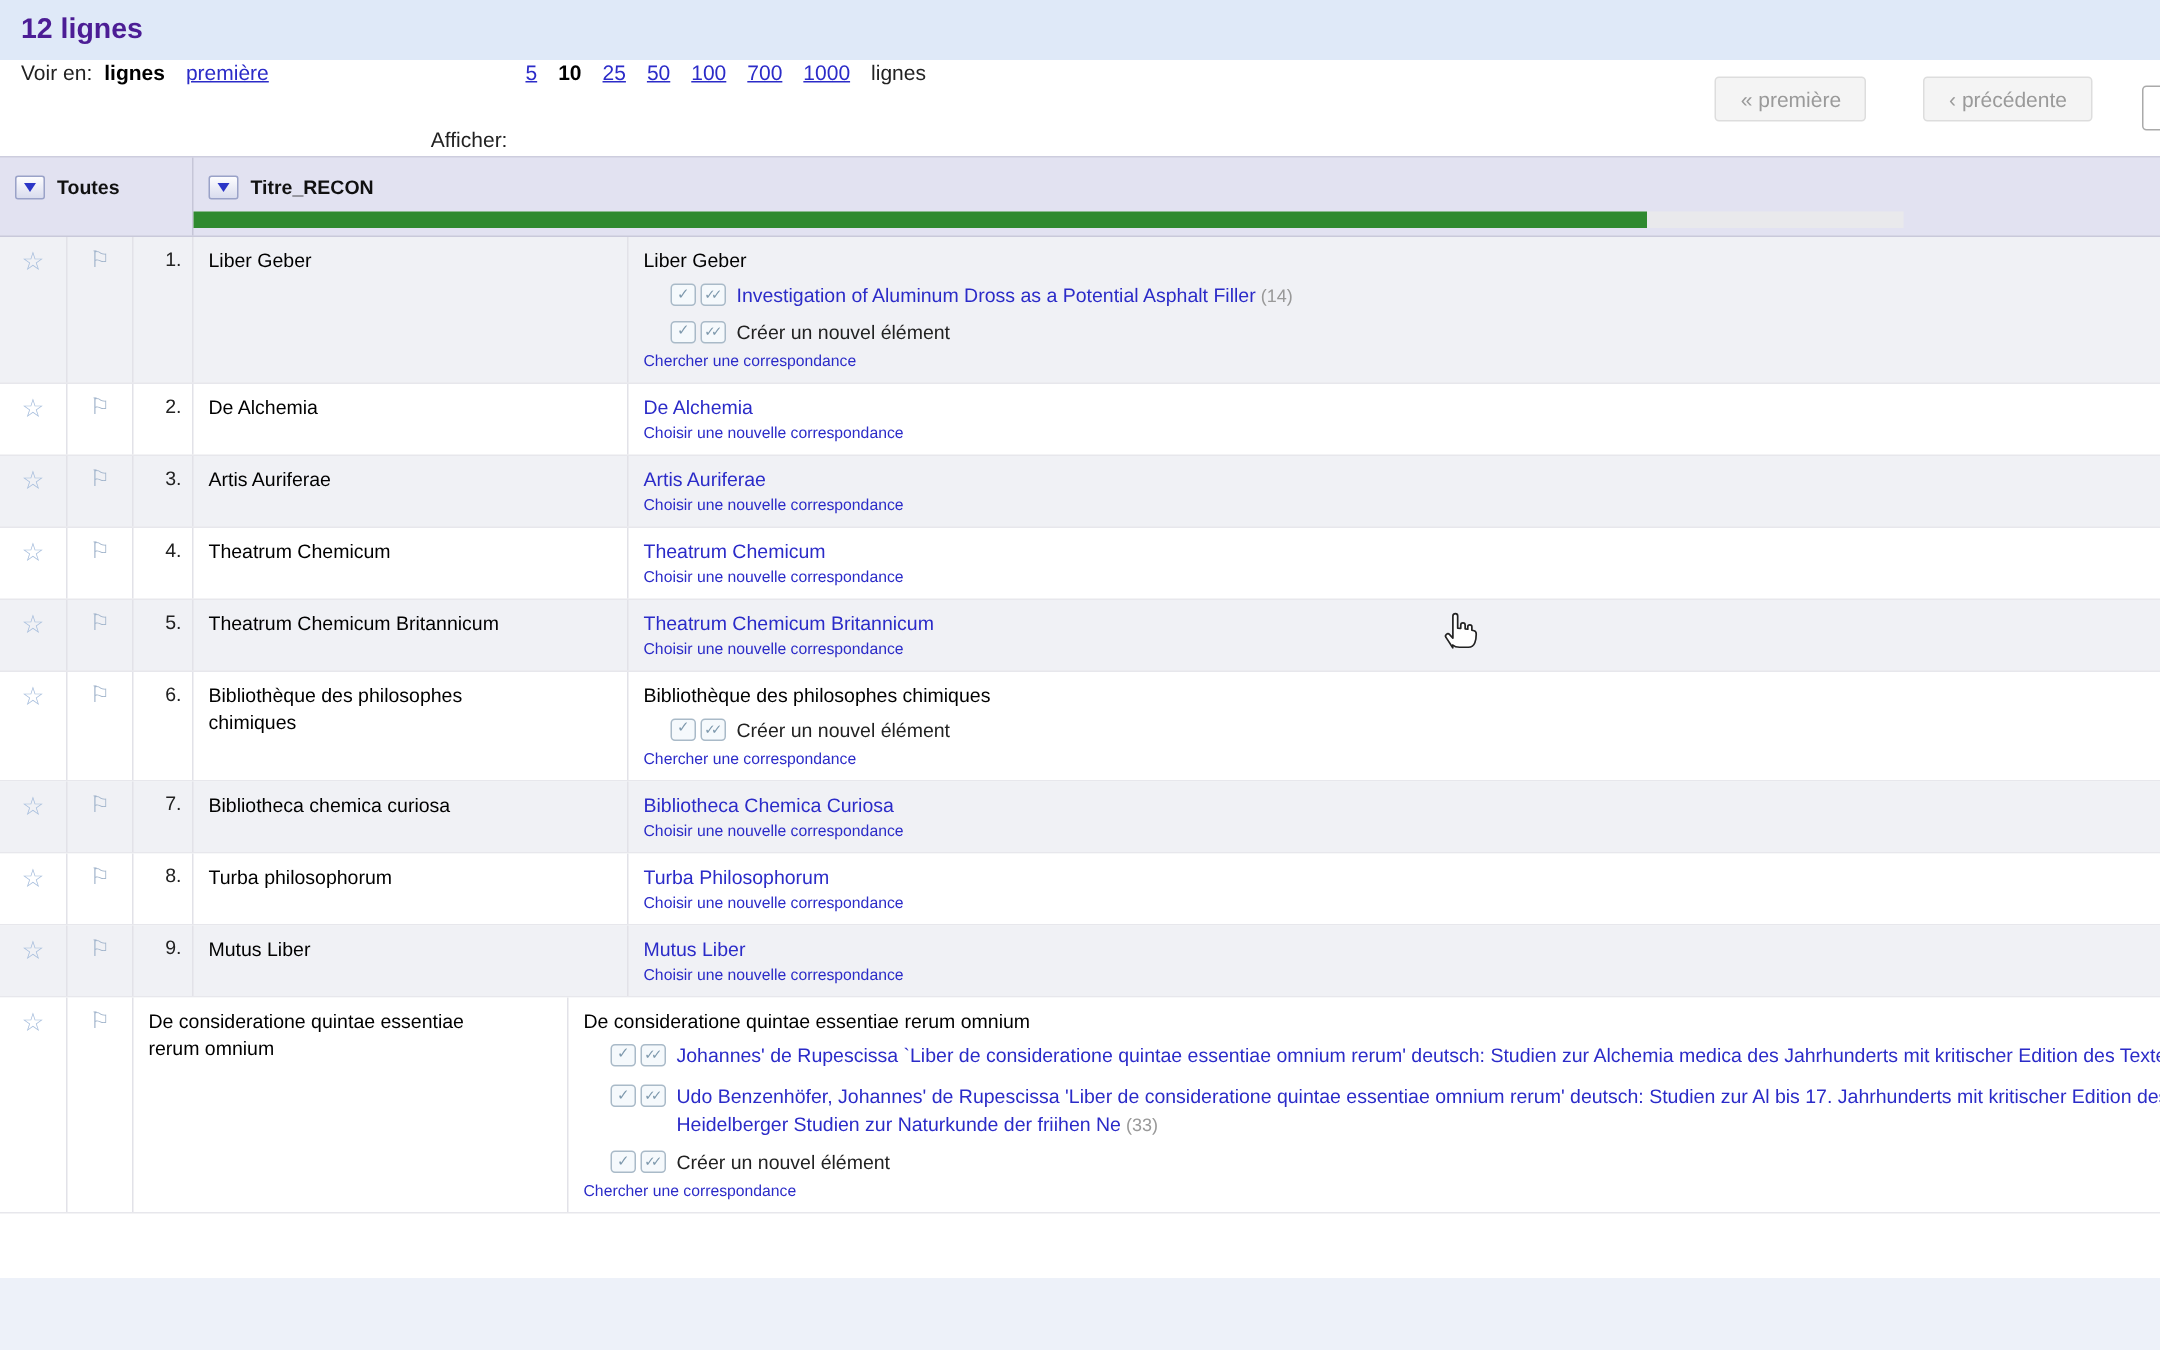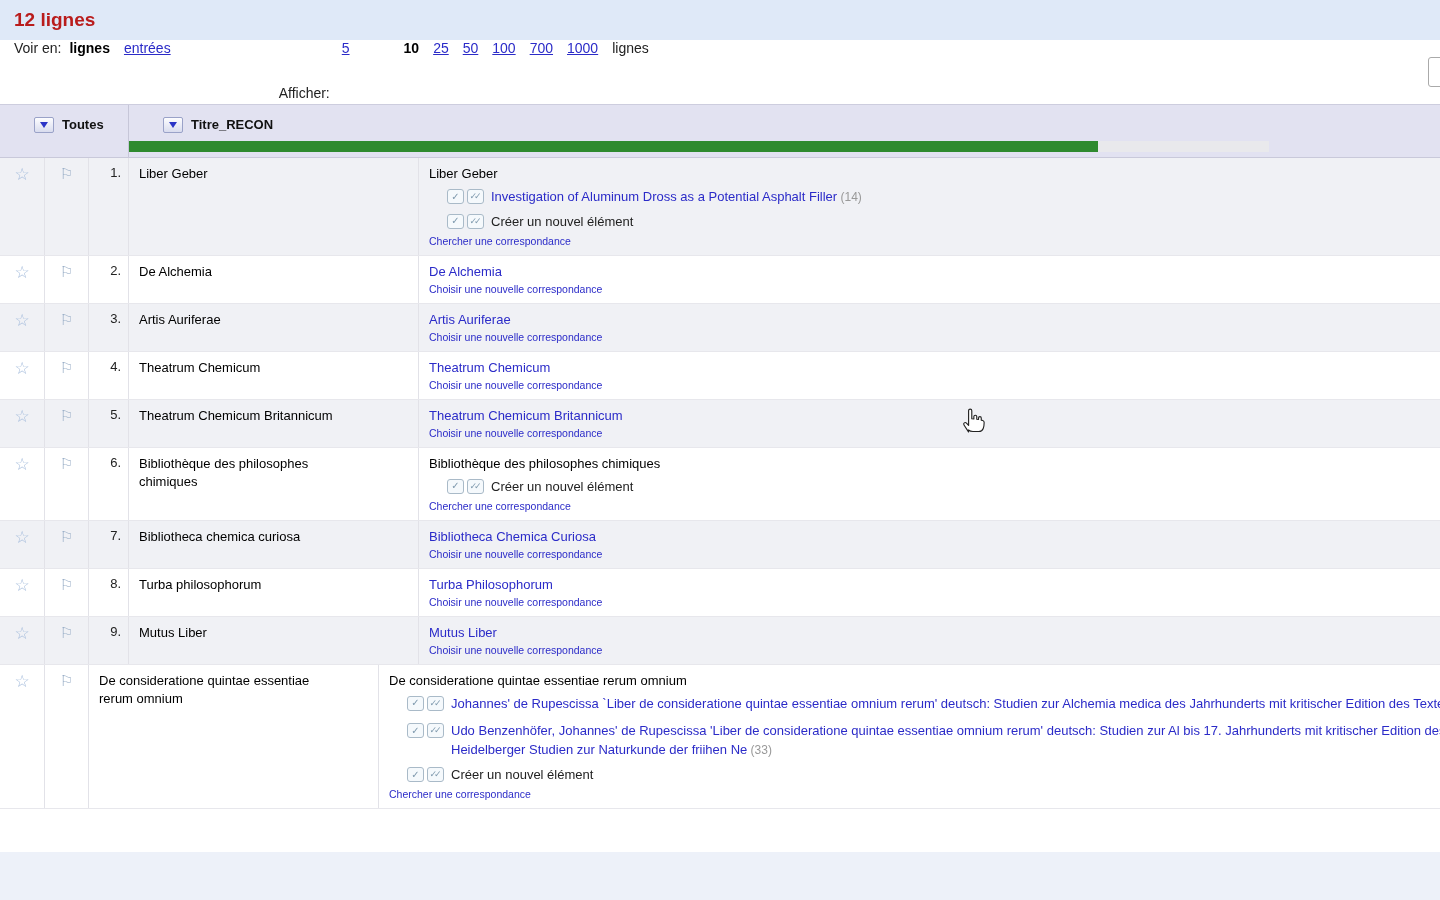--- a/index.html
+++ b/index.html
@@ -2,48 +2,48 @@
 <html style="--summary-bg: #dfe9f8; --header-bg: #e2e2f1; --row-alt-bg: #f0f1f5; --link-blue: #2b2bc8; --progress-green: #2f8a2f; --progress-track: #e9e9ec;"><head>
 <meta charset="utf-8">
 <style>
   * { margin:0; padding:0; box-sizing:border-box; }
   html,body { width:1440px; height:900px; overflow:hidden; background:#fff;
               font-family:"Liberation Sans", sans-serif; }
   .page { position:relative; width:1440px; height:900px; }
 
   
   .summary-bar { height:40px; background:var(--summary-bg,#dfe9f8); display:flex;
-                 align-items:center; padding:0 14px; font-size:19px; font-weight:bold; color:#b91c1c; }
+                 align-items:center; padding:0 14px; font-size:19px; font-weight:bold; color:#4c1d95; }
 
   
   .toolbar { height:54px; display:flex; padding:0 14px;
              font-size:14px; color:#222; position:relative; background:#fff; }
   .tb-strong { font-weight:bold; margin-left:8px; color:#000; }
   .tb-link { color:var(--link-blue,#2b2bc8); text-decoration:underline; margin-left:14px; cursor:pointer; }
   .show-label { margin-left:108px;margin-top:45px; }
   .page-sizes { display:inline-flex; gap:14px; margin-left:12px; }
   .size-link { color:var(--link-blue,#2b2bc8); text-decoration:underline; cursor:pointer; }
-  .size-link.active { color:#000; font-weight:bold; text-decoration:none; cursor:default;margin-left:40px; }
+  .size-link.active { color:#000; font-weight:bold; text-decoration:none; cursor:default; }
   .units-label { margin-left:14px; }
   .pager { position:absolute; right:45px; top:11px; display:flex; gap:38px; }
   .pager-btn { background:#f4f4f4; border:1px solid #ddd; border-radius:3px; color:#9a9a9a;
                font-size:14px; padding:6px 16px; white-space:nowrap; }
   .partial-box { position:absolute; top:57px; left:1428px; width:26px; height:30px;
                  background:#fff; border:1px solid #aaa; border-radius:3px; }
 
   
   .grid { margin-top:10px; width:1559px; }
   .grid-header { display:flex; align-items:stretch; background:var(--header-bg,#e2e2f1);
                  border-top:1px solid #cdcdde; border-bottom:1px solid #c9c9da; }
   .h-cell { border-right:1px solid #c6c6d8; }
   .h-all { width:129px; }
   .h-titre { width:290px; }
   .h-recon { width:1140px; border-right:none; padding-bottom:5px; }
   .h-top { display:flex; align-items:center; gap:8px; padding:11px 10px 0 10px; height:28px;
-           font-size:13px; font-weight:bold; color:#111;margin-left:24px; }
+           font-size:13px; font-weight:bold; color:#111; }
   .dd-btn { width:20px; height:16px; border:1px solid #9aa2c8; border-radius:2px;
             background:linear-gradient(#fdfdff,#d9dcee); display:inline-flex; align-items:center;
             justify-content:center; cursor:pointer; flex:none; }
   .dd-btn::after { content:""; border-left:4px solid transparent; border-right:4px solid transparent;
                    border-top:6px solid #2b35c7; }
   .progress { height:11px; background:var(--progress-track,#e9e9ec); margin-top:8px; width:100%; }
   .progress-fill { height:100%; background:var(--progress-green,#2f8a2f); }
 
   
   .grid-row { display:flex; align-items:stretch; background:#fff; border-bottom:1px solid #e7e7ec; }
@@ -81,32 +81,36 @@
 
 <div class="page">
 
   <div class="summary-bar">
     <span>12 lignes</span>
   </div>
 
   <div class="toolbar">
     <span>Voir en:</span>
     <span class="tb-strong">lignes</span>
-    <a class="tb-link">entrées</a>
+    <a class="tb-link">première</a>
     <span class="show-label">Afficher:</span>
     <span class="page-sizes">
         <a class="size-link">5</a>
         <a class="size-link active">10</a>
         <a class="size-link">25</a>
         <a class="size-link">50</a>
         <a class="size-link">100</a>
         <a class="size-link">700</a>
         <a class="size-link">1000</a>
       </span>
     <span class="units-label">lignes</span>
+    <div class="pager">
+      <span class="pager-btn">« première</span>
+      <span class="pager-btn">‹ précédente</span>
+    </div>
   </div>
   <div class="partial-box"></div>
 
   <div class="grid">
     <div class="grid-header">
       <div class="h-cell h-all">
         <div class="h-top">
           <span class="dd-btn"></span>
           <span>Toutes</span>
         </div>

